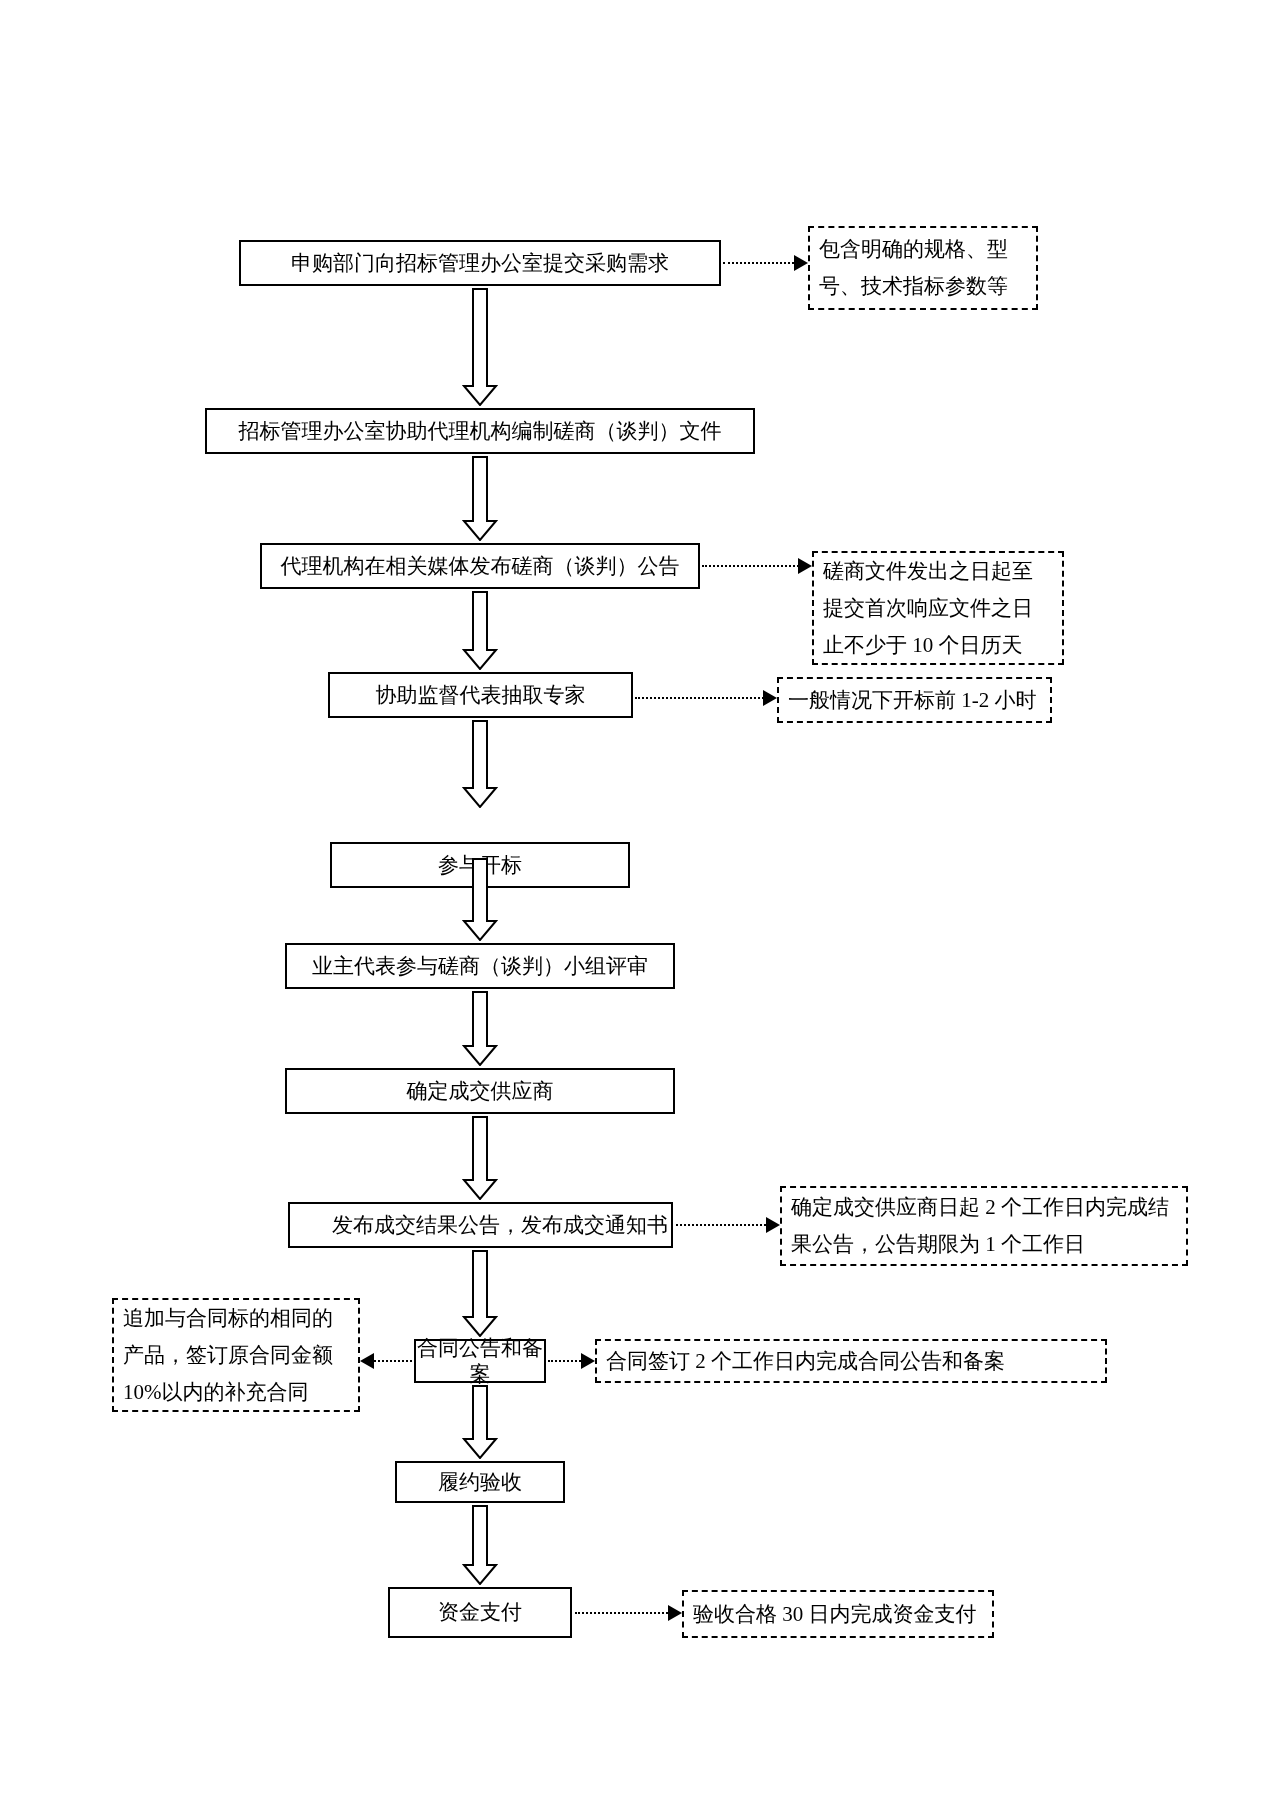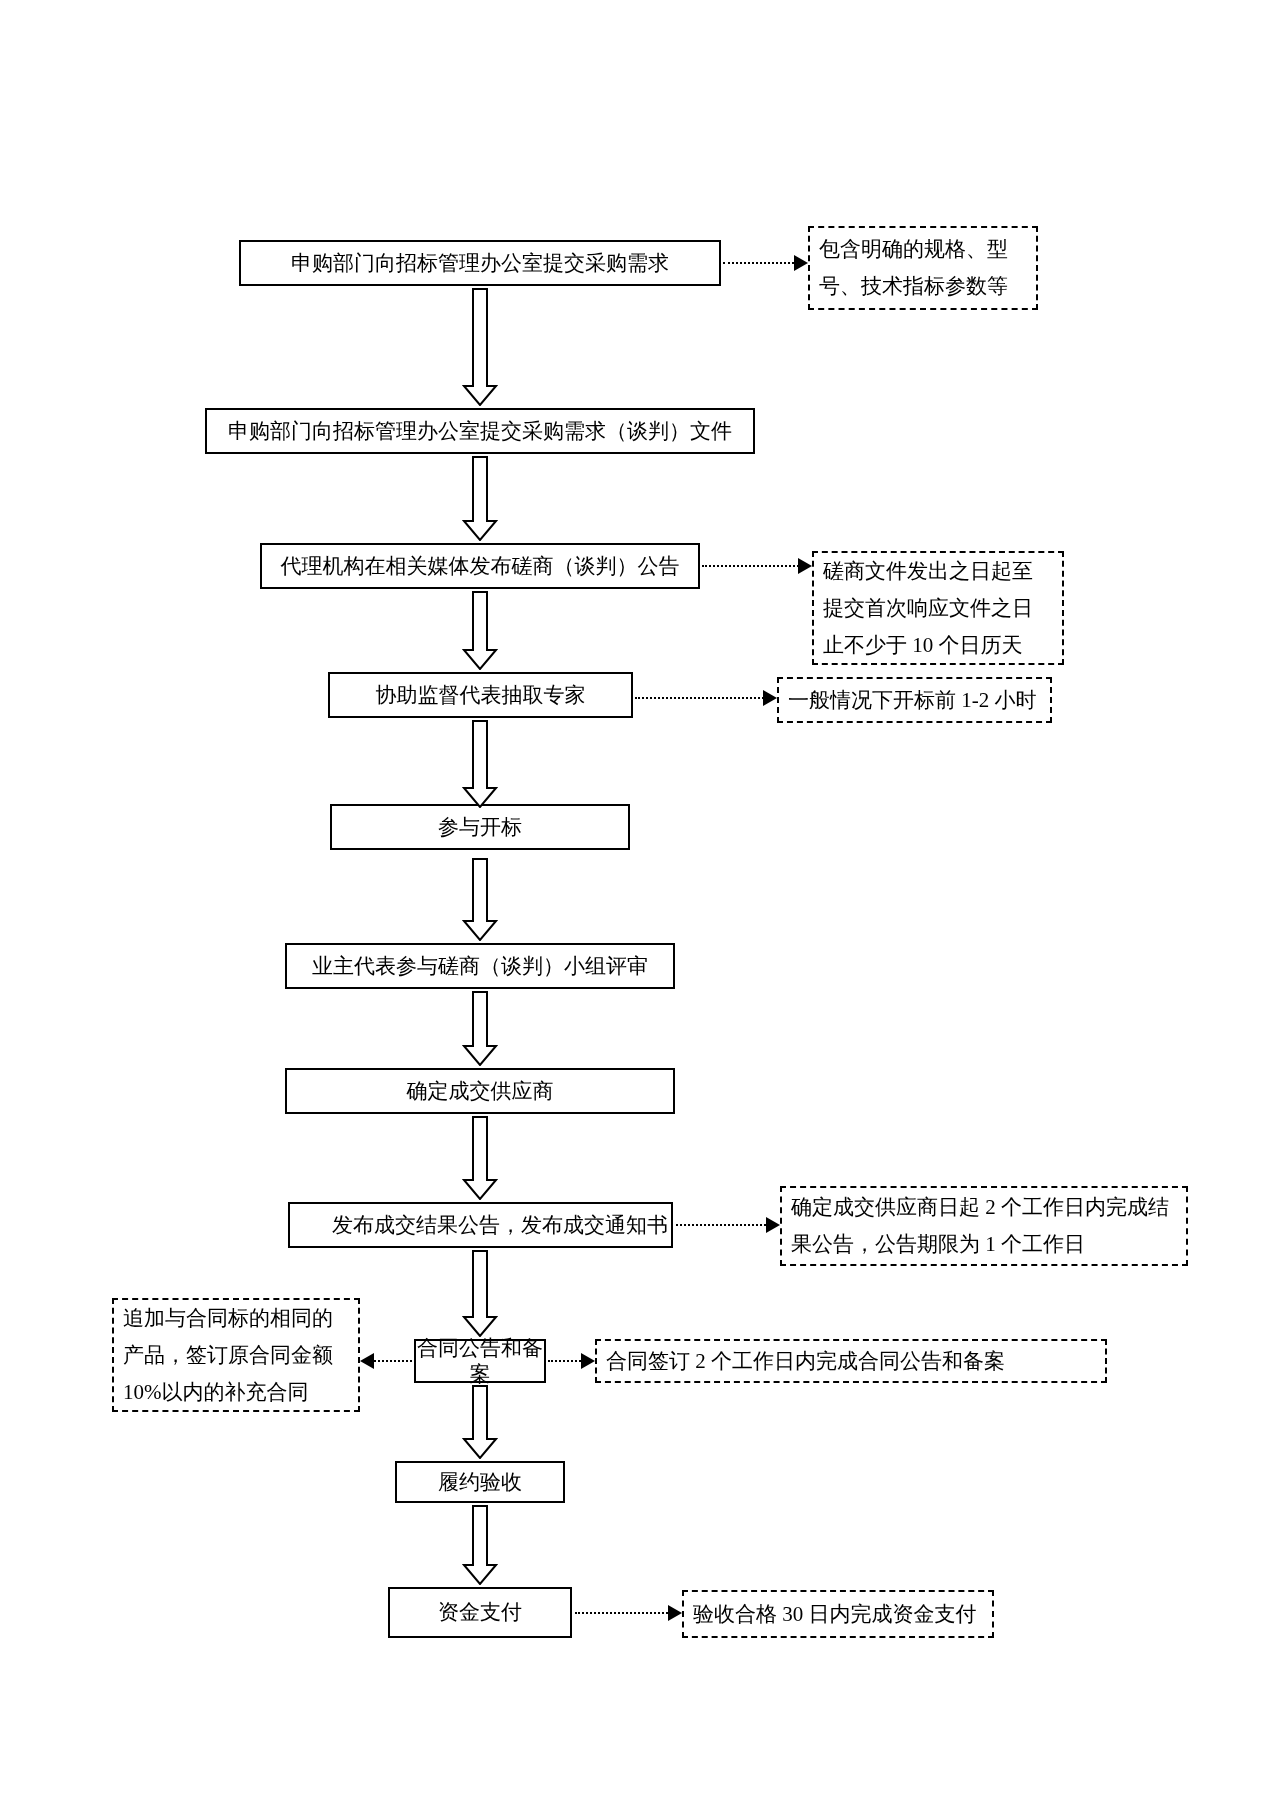--- a/index.html
+++ b/index.html
@@ -70,24 +70,24 @@
     border-right: 14px solid #000;
   }
 </style>
 </head>
 <body>
 
 <div id="canvas">
 
 
   <div class="box" style="left:239px; top:240px;  width:482px; height:46px;">申购部门向招标管理办公室提交采购需求</div>
-  <div class="box" style="left:205px; top:408px;  width:550px; height:46px;">申购部门向招标管理办公室提交采购需求（谈判）文件</div>
+  <div class="box" style="left:205px; top:408px;  width:550px; height:46px;">招标管理办公室协助代理机构编制磋商（谈判）文件</div>
   <div class="box" style="left:260px; top:543px;  width:440px; height:46px;">代理机构在相关媒体发布磋商（谈判）公告</div>
   <div class="box" style="left:328px; top:672px;  width:305px; height:46px;">协助监督代表抽取专家</div>
-  <div class="box" style="left:330px; top:804px;  width:300px; height:46px;">参与开标</div>
+  <div class="box" style="left:330px; top:842px;  width:300px; height:46px;">参与开标</div>
   <div class="box" style="left:285px; top:943px;  width:390px; height:46px;">业主代表参与磋商（谈判）小组评审</div>
   <div class="box" style="left:285px; top:1068px; width:390px; height:46px;">确定成交供应商</div>
   <div class="box" style="left:288px; top:1202px; width:385px; height:46px;padding-left:39px;">发布成交结果公告，发布成交通知书</div>
   <div class="box" style="left:414px; top:1339px; width:132px; height:44px;">合同公告和备案</div>
   <div class="box" style="left:395px; top:1461px; width:170px; height:42px;">履约验收</div>
   <div class="box" style="left:388px; top:1587px; width:184px; height:51px;">资金支付</div>
 
   <div class="varrow" style="left:462px; top:288px;  height:118px;"><svg width="36" height="118" xmlns="http://www.w3.org/2000/svg">
         <polygon points="11,1 25,1 25,98 34,98 18,117 2,98 11,98" fill="#ffffff" stroke="#000000" stroke-width="2" stroke-linejoin="miter"></polygon>
       </svg></div>

